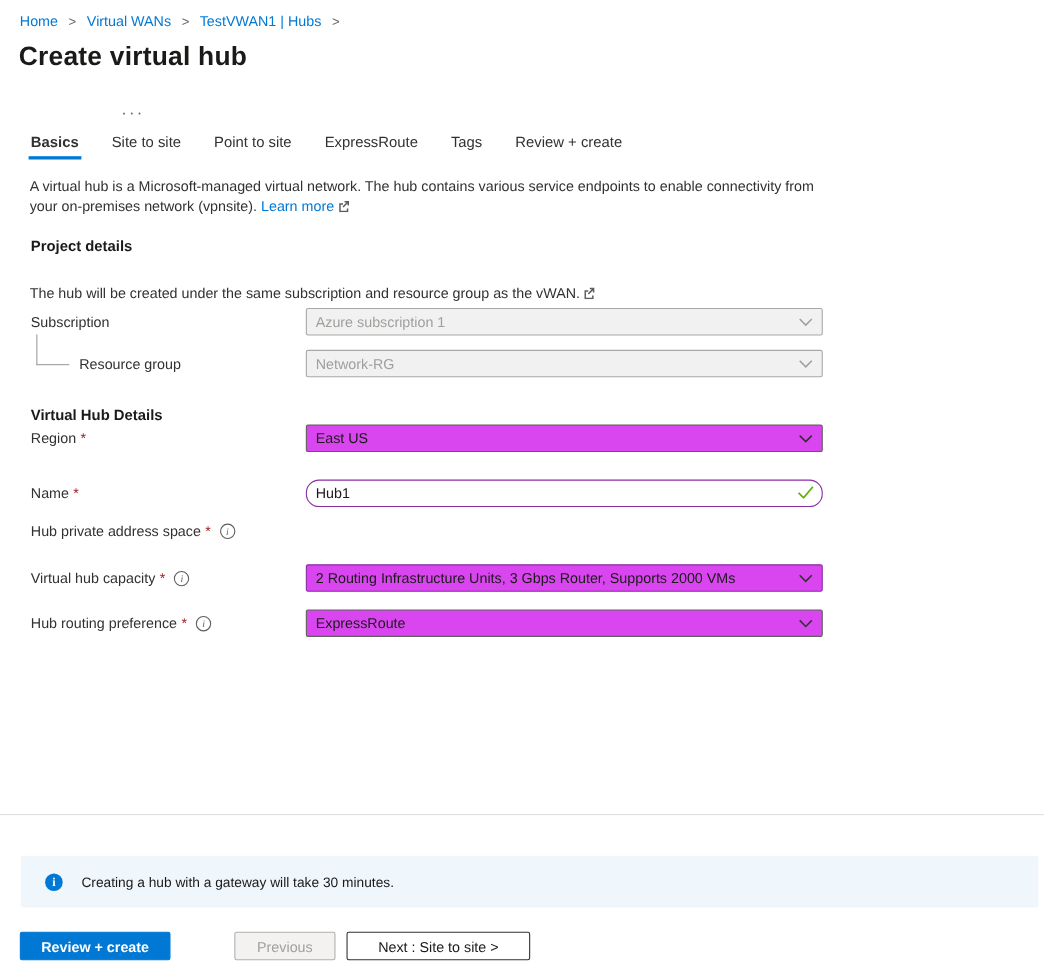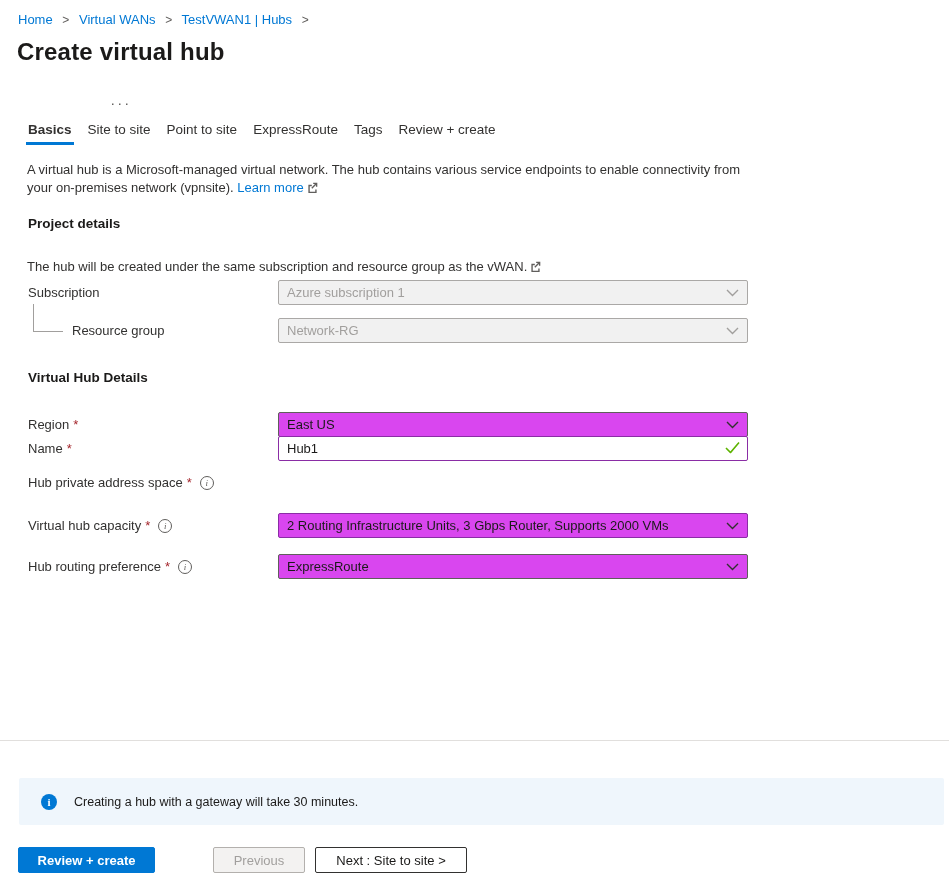--- a/index.html
+++ b/index.html
@@ -11,21 +11,21 @@
   .breadcrumb { position: absolute; left: 18px; top: 12px; font-size: 13px; color: #605e5c; }
   .breadcrumb a { color: #0078d4; text-decoration: none; cursor: pointer; }
   .breadcrumb .sep { color: #605e5c; margin: 0 6px; font-size: 12px; }
 
   
   .title-row { position: absolute; left: 17px; top: 38px; display: flex; align-items: center; gap: 22px; flex-direction: column; }
   .page-title { font-size: 24px; font-weight: bold; color: #1b1a19; letter-spacing: 0.2px; }
   .more-dots { color: #605e5c; font-size: 15px; letter-spacing: 2px; cursor: pointer; padding-top: 6px; }
 
   
-  .tabs { position: absolute; left: 28px; top: 122px; display: flex; gap: 16px; }
+  .tabs { position: absolute; left: 28px; top: 122px; display: flex; gap: 30px; }
   .tab { font-size: 13.5px; color: #323130; padding-bottom: 8px; cursor: pointer; position: relative; }
   .tab.active { font-weight: bold; }
   .tab.active::after { content: ""; position: absolute; left: -2px; right: -2px; bottom: 0; height: 3px; background: #0078d4; }
 
   
   .intro { position: absolute; left: 27px; top: 161px; width: 730px; line-height: 18px; color: #323130; }
   .intro a { color: #0078d4; cursor: pointer; text-align: center; }
   .ext-icon { display: inline-block; vertical-align: -1px; margin-left: 3px; }
 
   
@@ -38,21 +38,21 @@
   .req { color: #a4262c; margin-left: 4px; }
   .info-icon { display: inline-flex; align-items: center; justify-content: center; width: 14px; height: 14px;
     border: 1px solid #605e5c; border-radius: 50%; font-size: 9px; color: #605e5c; margin-left: 8px;
     font-family: "Liberation Serif", serif; font-style: italic; cursor: default; }
   .control { position: relative; width: 470px; height: 25px; }
   .selectbox { width: 100%; height: 100%; border: 1px solid #605e5c; border-radius: 2px; background: #d946ef;
     display: flex; align-items: center; padding: 0 26px 0 8px; cursor: pointer; color: #1b1a19;
     white-space: nowrap; overflow: hidden; }
   .selectbox.disabled { background: #f1f1f1; border: 1px solid #aaa8a6; color: #a19f9d; cursor: default; }
   .selectbox.modified { border: 1px solid #8a2da5; }
-  .textinput { width: 100%; height: 100%; border: 1px solid #8a2da5; border-radius: 2px; background: #fff;
+  .textinput { width: 100%; height: 100%; border: 1px solid #8a2da5; border-radius: 12px; background: #fff;
     padding: 0 28px 0 8px; font-size: 13px; color: #1b1a19; font-family: "Liberation Sans", sans-serif; outline: none; }
   .chev { position: absolute; right: 9px; top: 50%; transform: translateY(-50%); pointer-events: none; }
   .check { position: absolute; right: 8px; top: 50%; transform: translateY(-50%); }
 
   
   .tree-connector { position: absolute; left: 33px; top: 304px; width: 30px; height: 28px;
     border-left: 1px solid #a19f9d; border-bottom: 1px solid #a19f9d; }
   .row-indent .field-label { padding-left: 44px; width: 250px; flex-basis: 250px; }
 
   
@@ -62,21 +62,21 @@
   .banner-icon { width: 16px; height: 16px; border-radius: 50%; background: #0078d4; color: #fff;
     font-size: 11px; font-weight: bold; display: flex; align-items: center; justify-content: center;
     font-family: "Liberation Serif", serif; flex: 0 0 16px; }
   .banner-text { margin-left: 17px; color: #1b1a19; font-size: 12.5px; }
 
   .footer-buttons { position: absolute; left: 18px; top: 847px; display: flex; align-items: center; }
   .btn { height: 26px; font-size: 13px; border-radius: 2px; display: inline-flex; align-items: center;
     justify-content: center; cursor: pointer; font-family: "Liberation Sans", sans-serif; }
   .btn-primary { background: #0078d4; color: #fff; font-weight: bold; border: 1px solid #0078d4; width: 137px; }
   .btn-disabled { background: #f3f2f1; color: #a19f9d; border: 1px solid #b3b0ad; width: 92px; margin-left: 58px; cursor: default; }
-  .btn-secondary { background: #fff; color: #1b1a19; border: 1px solid #323130; width: 152px; margin-left: 10px; }
+  .btn-secondary { background: #fff; color: #1b1a19; border: 1px solid #323130; width: 167px; margin-left: 10px; }
 </style>
 </head>
 <body>
 
 <div class="page">
 
   <div class="breadcrumb">
     <a>Home</a>
     <span class="sep">&gt;</span>
     <a>Virtual WANs</a>
@@ -131,21 +131,21 @@
         <span>Network-RG</span>
         <span class="chev"><svg width="13" height="9" viewBox="0 0 13 9">
               <path d="M1 1.5l5.5 5.5L12 1.5" stroke="#a19f9d" stroke-width="1.4" fill="none"></path>
             </svg></span>
       </div>
     </div>
   </div>
 
   <div class="section-heading" style="top:370px">Virtual Hub Details</div>
 
-  <div class="form-row" style="top:412px">
+  <div class="form-row" style="top:386px">
     <div class="field-label">
       <span>Region</span>
       <span class="req">*</span>
     </div>
     <div class="control">
       <div class="selectbox">
         <span>East US</span>
         <span class="chev"><svg width="13" height="9" viewBox="0 0 13 9">
               <path d="M1 1.5l5.5 5.5L12 1.5" stroke="#323130" stroke-width="1.4" fill="none"></path>
             </svg></span>

